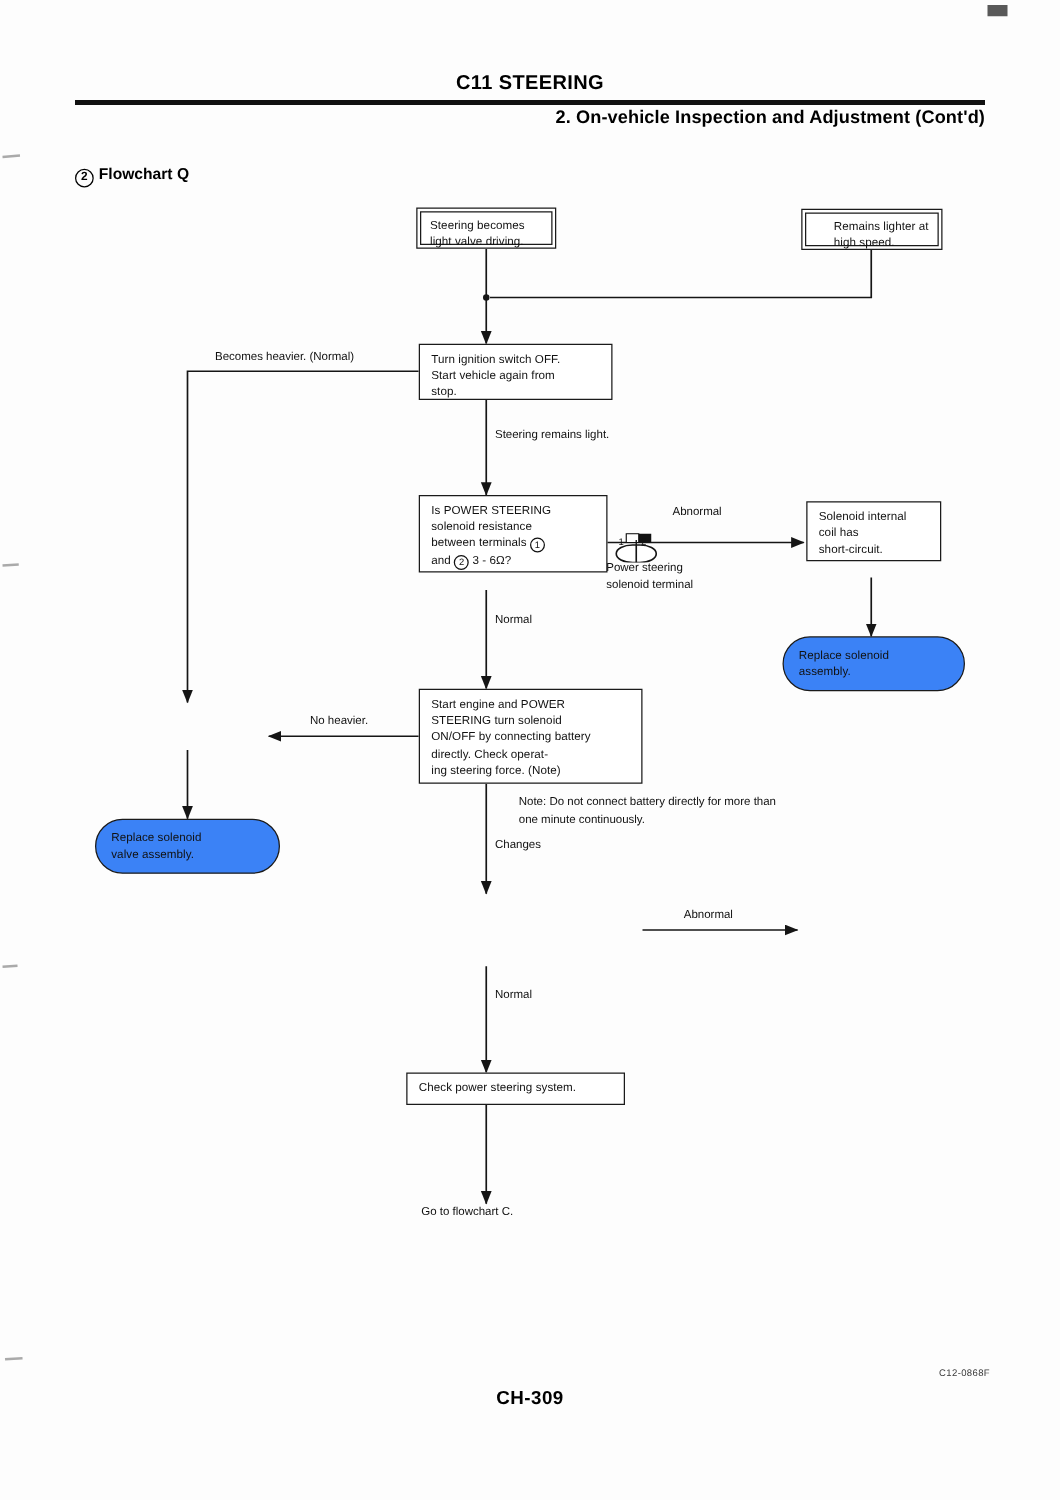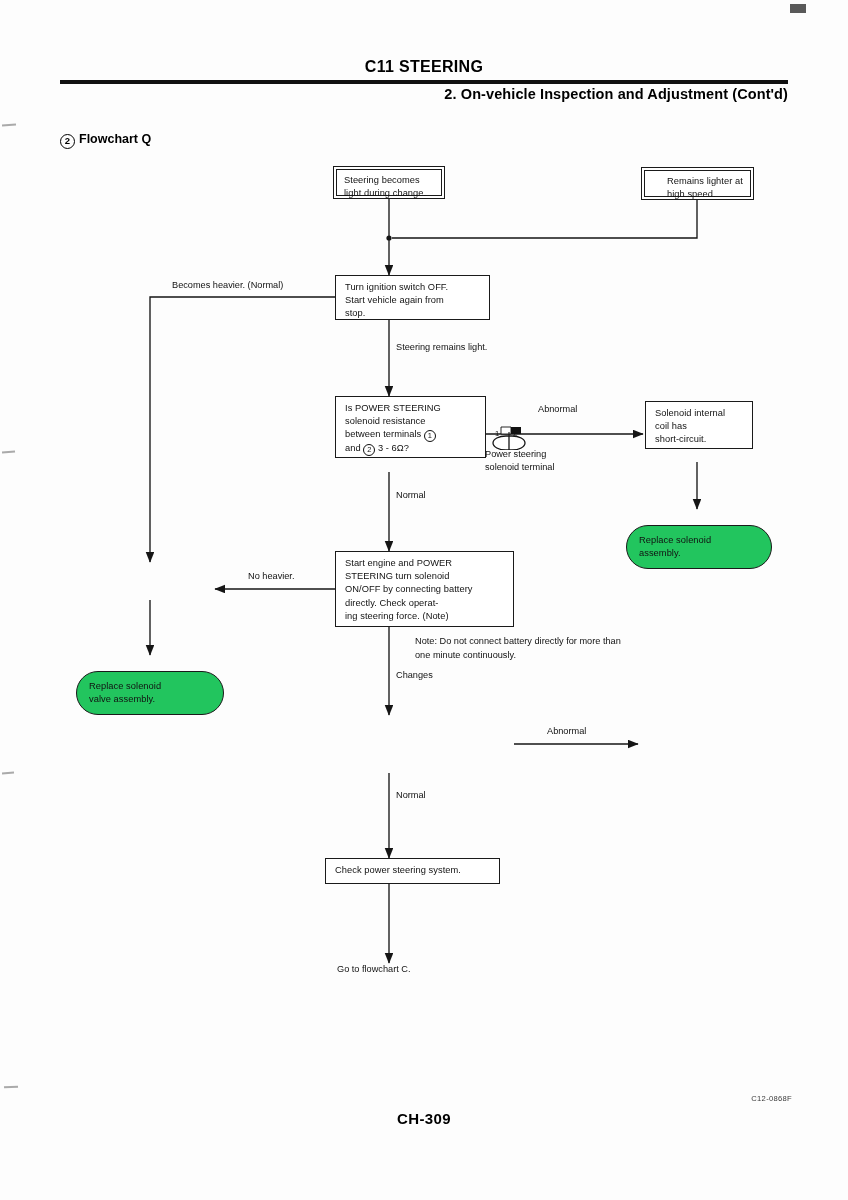--- a/index.html
+++ b/index.html
@@ -82,27 +82,26 @@
     padding: 2px;
   }
   .box.double > .inner {
     border: 1.1px solid #1a1a1a;
     width: 100%; height: 100%;
     box-sizing: border-box;
     padding: 4px 6px 4px 7px;
   }
   .oval {
     border: 1.5px solid #1a1a1a;
-    background: #22c55e;
+    background: #3b82f6;
     border-radius: 26px;
     padding: 5px 12px;
     display: flex;
     flex-direction: column;
     justify-content: center;
-    margin-top: 16px;
   }
   .flowlabel {
     position: absolute;
     font-size: 9.2px;
     line-height: 13px;
     color: #111;
     white-space: pre;
   }
   .note {
     position: absolute;
@@ -198,21 +197,21 @@
       <path d="M514,744 L638,744" marker-end="url(#arrow)"></path>
 
       <path d="M389,773 L389,858" marker-end="url(#arrow)"></path>
 
       <path d="M389,884 L389,963" marker-end="url(#arrow)"></path>
     </g>
   </svg>
 
   <div class="node box double" style="left:333px; top:166px; width:112px; height:33px;">
     <div class="inner" style="white-space:pre-line;">Steering becomes
-light during change.</div>
+light valve driving.</div>
   </div>
 
   <div class="node box double" style="left:641px; top:167px; width:113px; height:33px;">
     <div class="inner" style="white-space:pre-line;padding-left:22px;">Remains lighter at
 high speed.</div>
   </div>
 
   <div class="node box" style="left:335px; top:275px; width:155px; height:45px; white-space:pre-line;">Turn ignition switch OFF.
 Start vehicle again from
 stop.</div>

